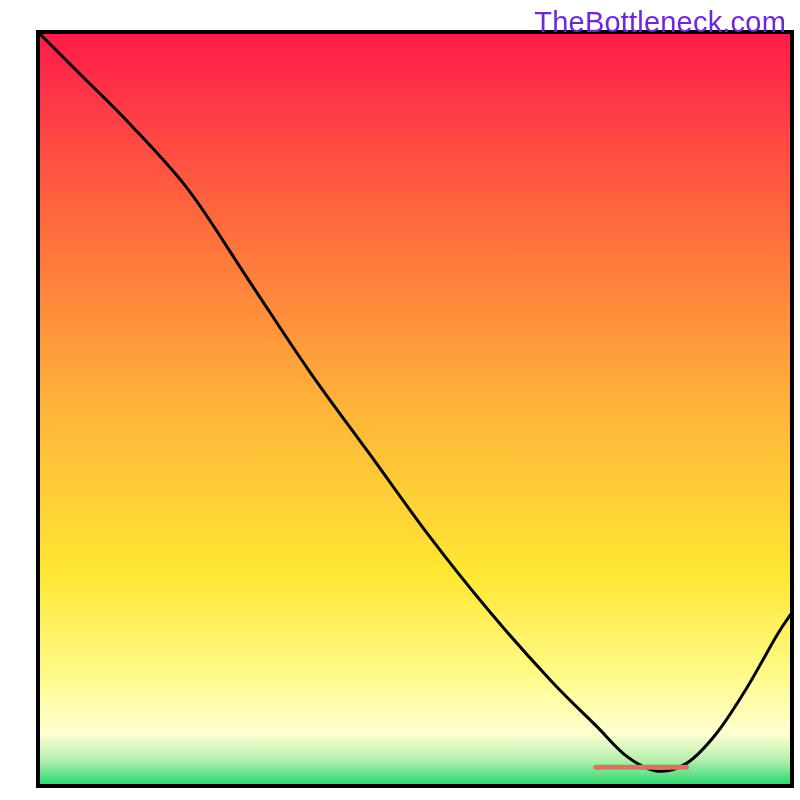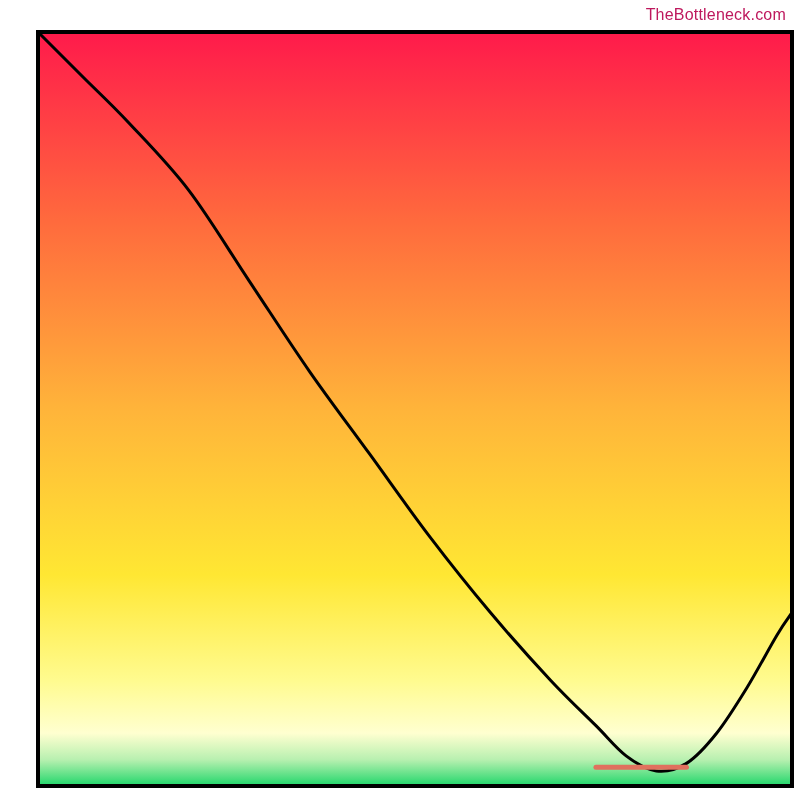--- a/index.html
+++ b/index.html
@@ -13,22 +13,22 @@
   }
   .stage {
     position: relative;
     width: 800px;
     height: 800px;
   }
   .watermark {
     position: absolute;
     top: 6px;
     right: 14px;
-    color: #be185d;
-    font-size: 16px;
+    color: #6d28d9;
+    font-size: 29px;
     font-weight: 400;
     letter-spacing: 0.2px;
     user-select: none;
   }
   svg {
     display: block;
   }
 </style>
 </head>
 <body>

